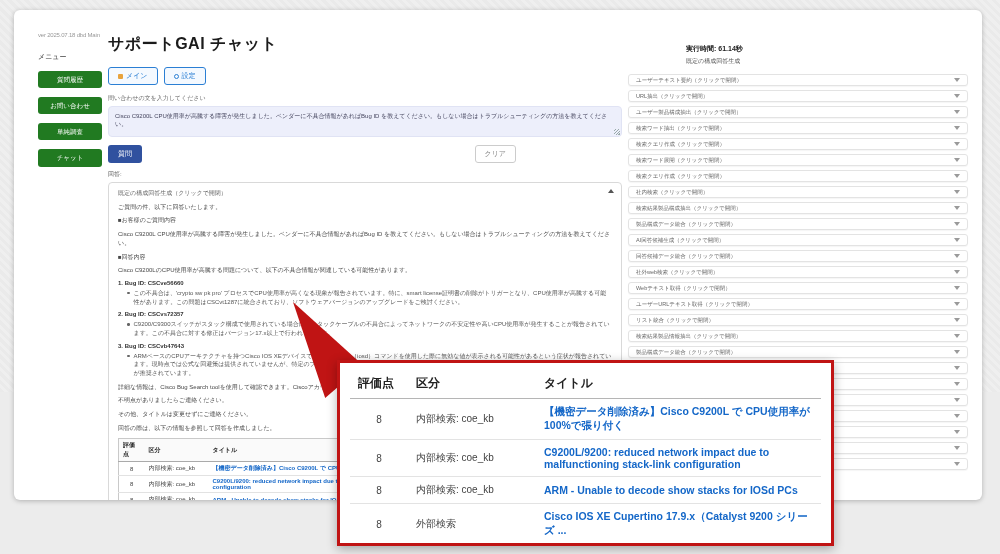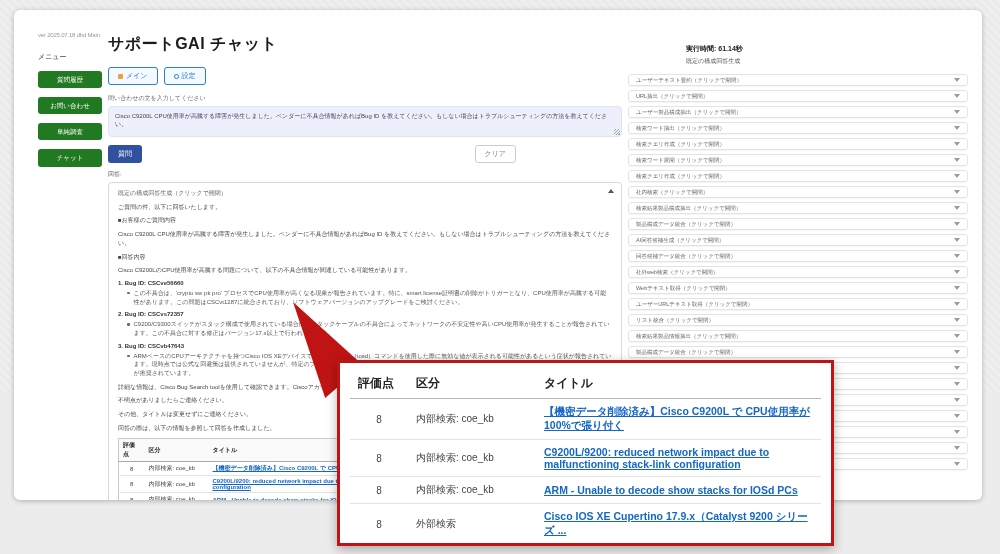--- a/index.html
+++ b/index.html
@@ -57,21 +57,21 @@
   .bug-id{font-size:6px;color:#333;font-weight:bold;margin-top:5px;}
   .bug-line{display:flex;gap:4px;margin:3px 0 0 9px;}
   .dot{flex:0 0 auto;width:2.5px;height:2.5px;border-radius:50%;background:#666;margin-top:3px;}
   .bug-text{font-size:6px;color:#555;line-height:1.45;}
   table{border-collapse:collapse;}
   .results-table{margin-top:6px;width:332px;border:1px solid #c9c9c9;}
   .results-table th{font-size:6px;color:#222;text-align:left;font-weight:bold;
     padding:2px 4px;border-bottom:1px solid #aaa;background:#fafafa;}
   .results-table td{font-size:6px;color:#444;padding:2px 4px;border-top:1px solid #e2e2e2;}
   .results-table td.score{text-align:center;}
-  .link-title{color:var(--link);font-weight:bold;text-decoration:underline;cursor:pointer;}
+  .link-title{color:var(--link);font-weight:bold;cursor:pointer;}
   
   .rightpanel{position:absolute;left:614px;top:34px;width:340px;}
   .runtime{font-size:7px;font-weight:bold;color:#222;padding-left:58px;}
   .subtitle{font-size:6px;color:#555;margin:3px 0 8px;padding-left:58px;}
   .acc-row{display:flex;align-items:center;height:12px;margin-bottom:4px;
     border:1px solid #e3e3e3;border-radius:3px;background:#fff;
     box-shadow:0 1px 1px rgba(0,0,0,.04);padding:0 7px;cursor:pointer;}
   .acc-label{font-size:5.5px;color:#666;white-space:nowrap;overflow:hidden;}
   .caret-down{margin-left:auto;width:0;height:0;flex:0 0 auto;
     border-left:3px solid transparent;border-right:3px solid transparent;

